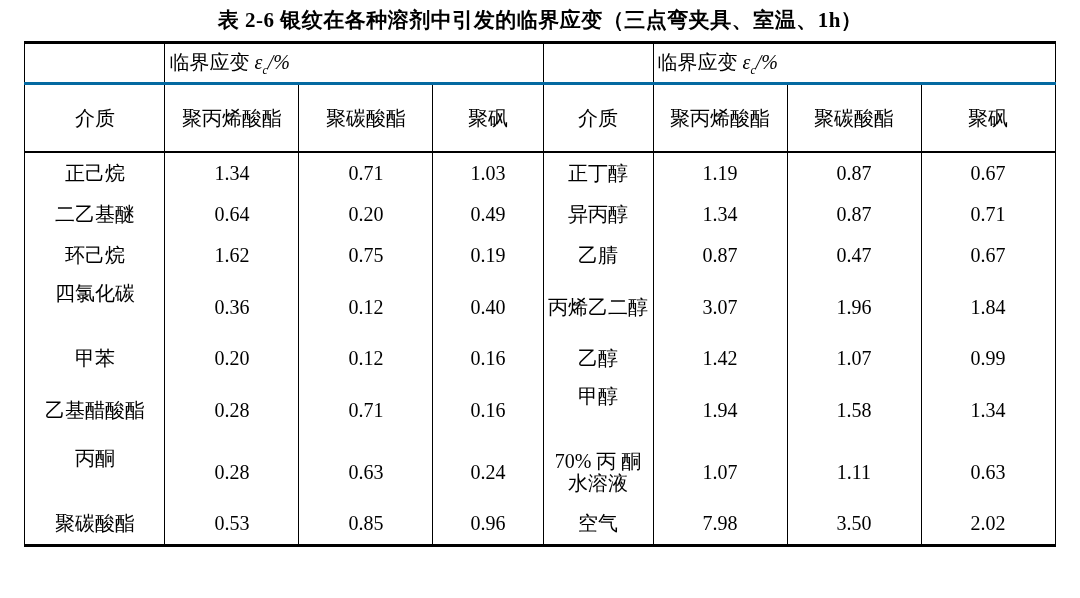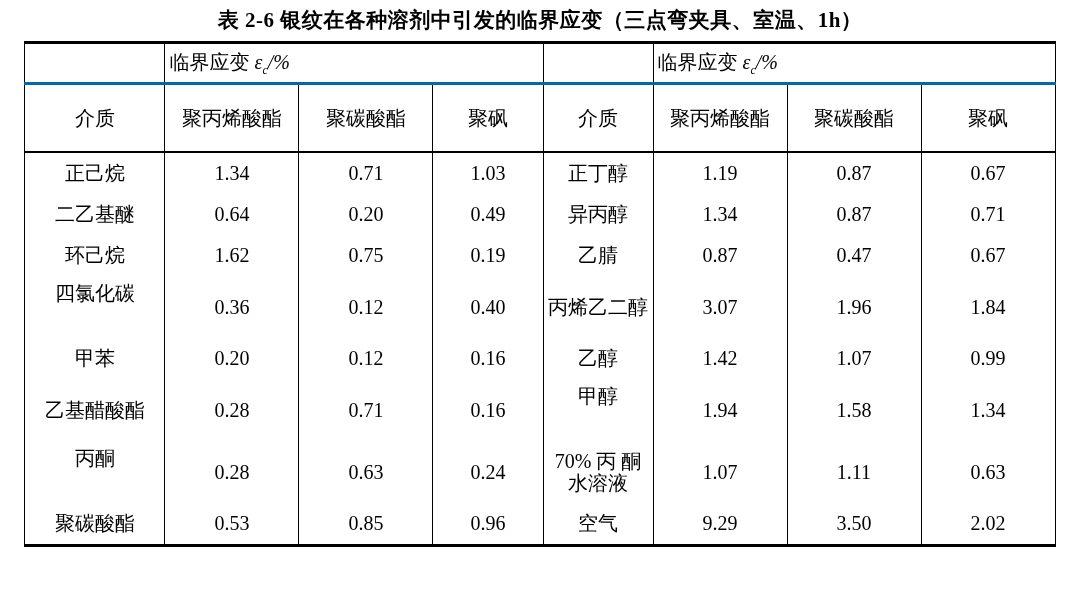--- a/index.html
+++ b/index.html
@@ -188,20 +188,20 @@
         <td class="val">1.11</td>
         <td class="val no-r">0.63</td>
       </tr>
 
       <tr class="body-row">
         <td class="no-l medium">聚碳酸酯</td>
         <td class="val">0.53</td>
         <td class="val">0.85</td>
         <td class="val">0.96</td>
         <td class="medium">空气</td>
-        <td class="val">9.29</td>
+        <td class="val">7.98</td>
         <td class="val">3.50</td>
         <td class="val no-r">2.02</td>
       </tr>
     </tbody>
   </table>
 
 </div>
 
 </body></html>

